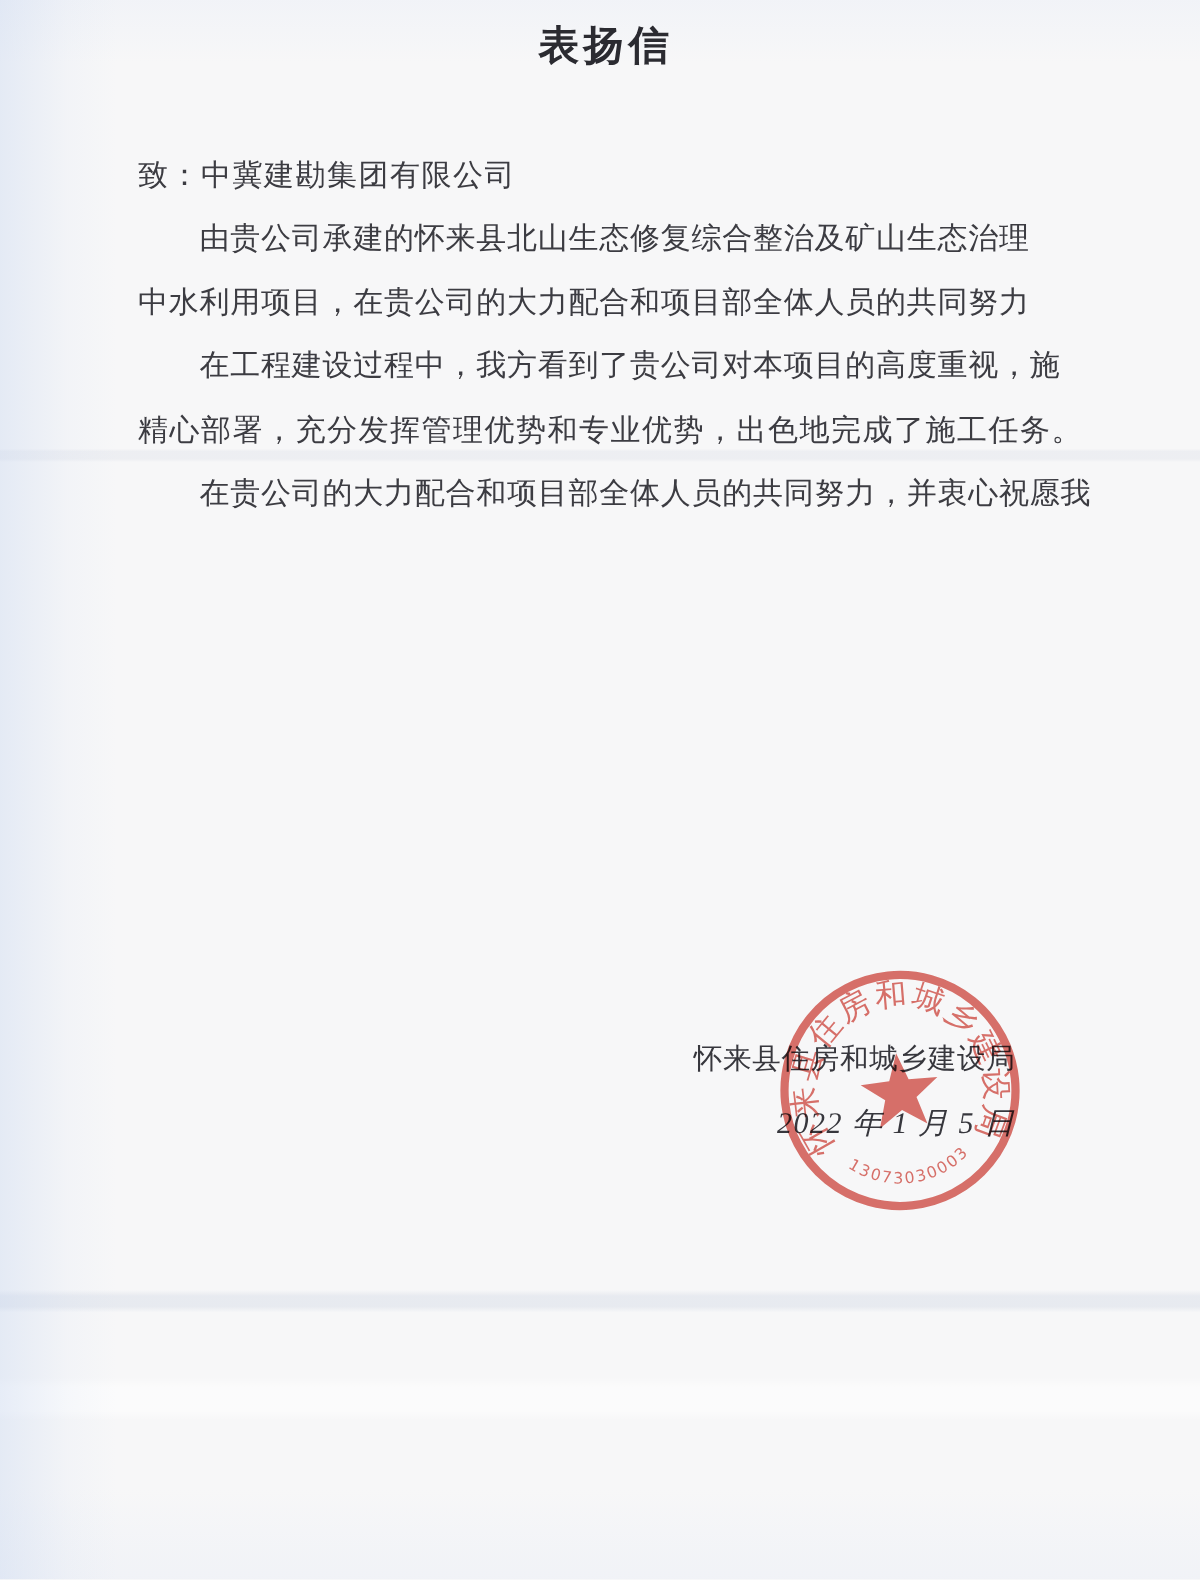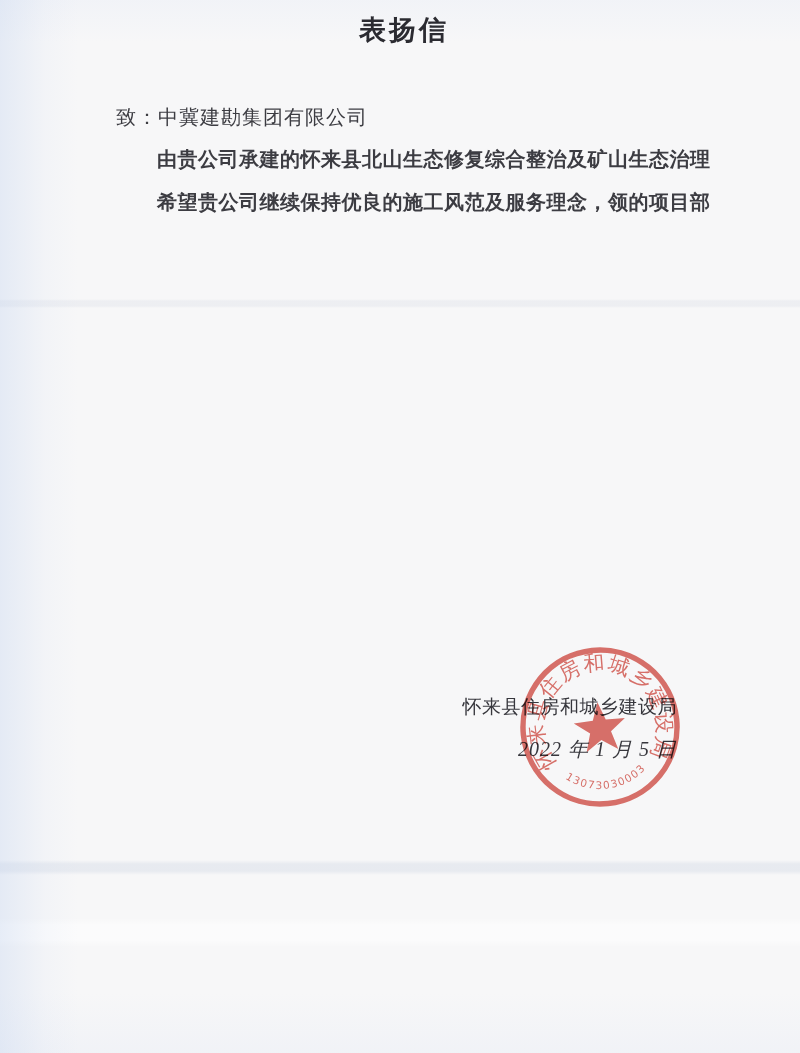--- a/index.html
+++ b/index.html
@@ -34,35 +34,35 @@
     width: 100%;
     text-align: center;
     font-size: 27px;
     font-weight: 700;
     letter-spacing: 3px;
     color: #2b2b31;
     transform: translateX(4px);
   }
   .letter-body {
     position: absolute;
-    left: 116px;
+    left: 92px;
     top: 96px;
     width: 592px;
     color: #3c3c42;
     font-size: 20px;
   }
   .line {
     height: 42.4px;
     line-height: 42.4px;
     white-space: nowrap;
     text-align: justify;
     text-align-last: justify;
     letter-spacing: 0.5px;
   }
-  .line.indent { padding-left: 41px; font-weight: bold; }
+  .line.indent { padding-left: 41px; }
   .line.open, .line.last {
     text-align: left;
     text-align-last: left;
     letter-spacing: 1px;
     white-space: nowrap;
   }
   .signature {
     position: absolute;
     top: 692px;
     right: 123px;
@@ -111,23 +111,26 @@
 <body>
 
 <div class="scan-artifacts"></div>
 
 <div class="doc-title">表扬信</div>
 
 <div class="letter-body">
   <div class="line open">致：中冀建勘集团有限公司</div>
 
   <div class="line indent">由贵公司承建的怀来县北山生态修复综合整治及矿山生态治理</div>
+  <div class="line">中水利用项目，在贵公司的大力配合和项目部全体人员的共同努力</div>
 
+  <div class="line indent">在工程建设过程中，我方看到了贵公司对本项目的高度重视，施</div>
+  <div class="line last">精心部署，充分发挥管理优势和专业优势，出色地完成了施工任务。</div>
 
-  <div class="line indent">希望贵公司继续保持优良的施工风范及服务理念，领的项目部</div>
+  <div class="line indent">在贵公司的大力配合和项目部全体人员的共同努力，并衷心祝愿我</div>
 </div>
 
 <div class="signature">怀来县住房和城乡建设局</div>
 <div class="date-line">2022 年 1 月 5 日</div>
 
 <svg class="seal" viewBox="0 0 172 172" xmlns="http://www.w3.org/2000/svg">
   <defs>
     <path id="arcTop" d="M 40.5 120.3 A 57 57 0 1 1 131.5 120.3" fill="none"></path>
     <path id="arcBottom" d="M 44.5 132.1 A 62 62 0 0 0 127.5 132.1" fill="none"></path>
   </defs>

